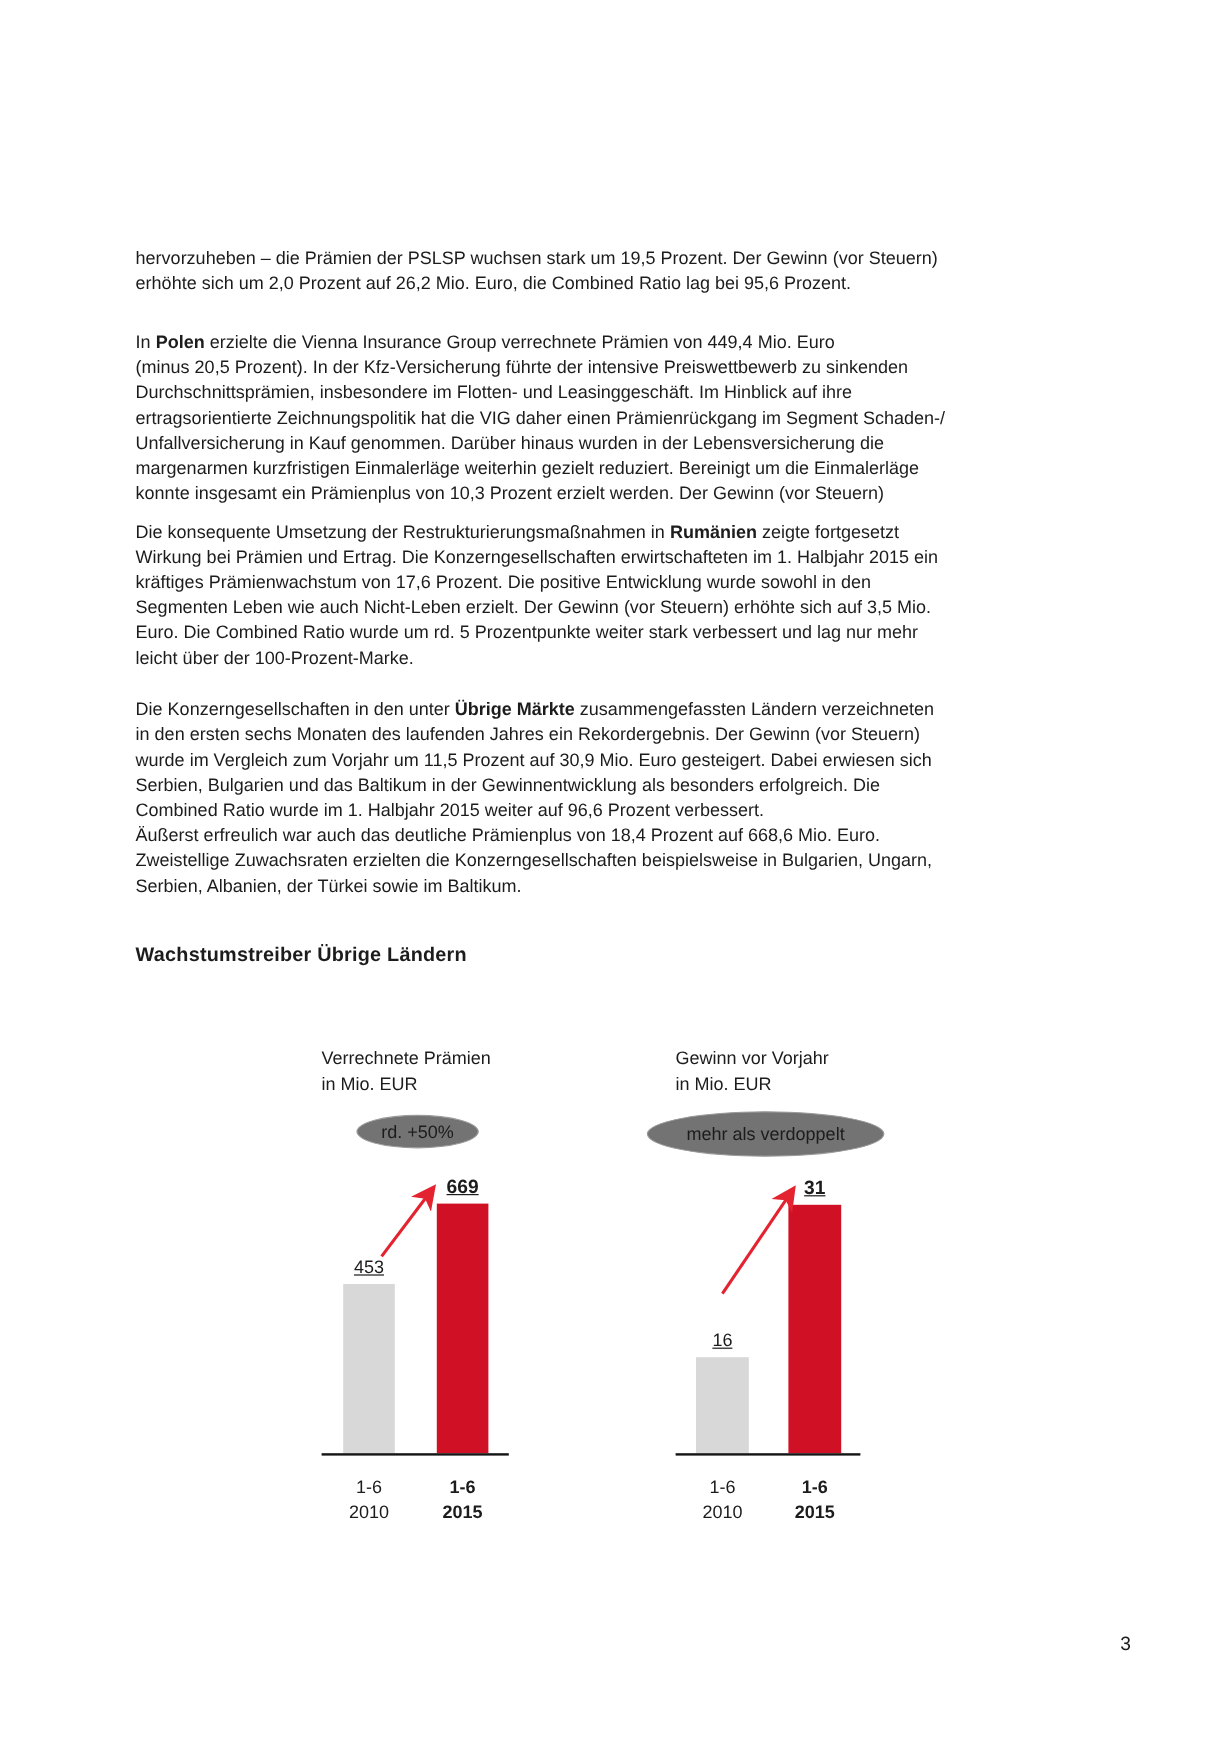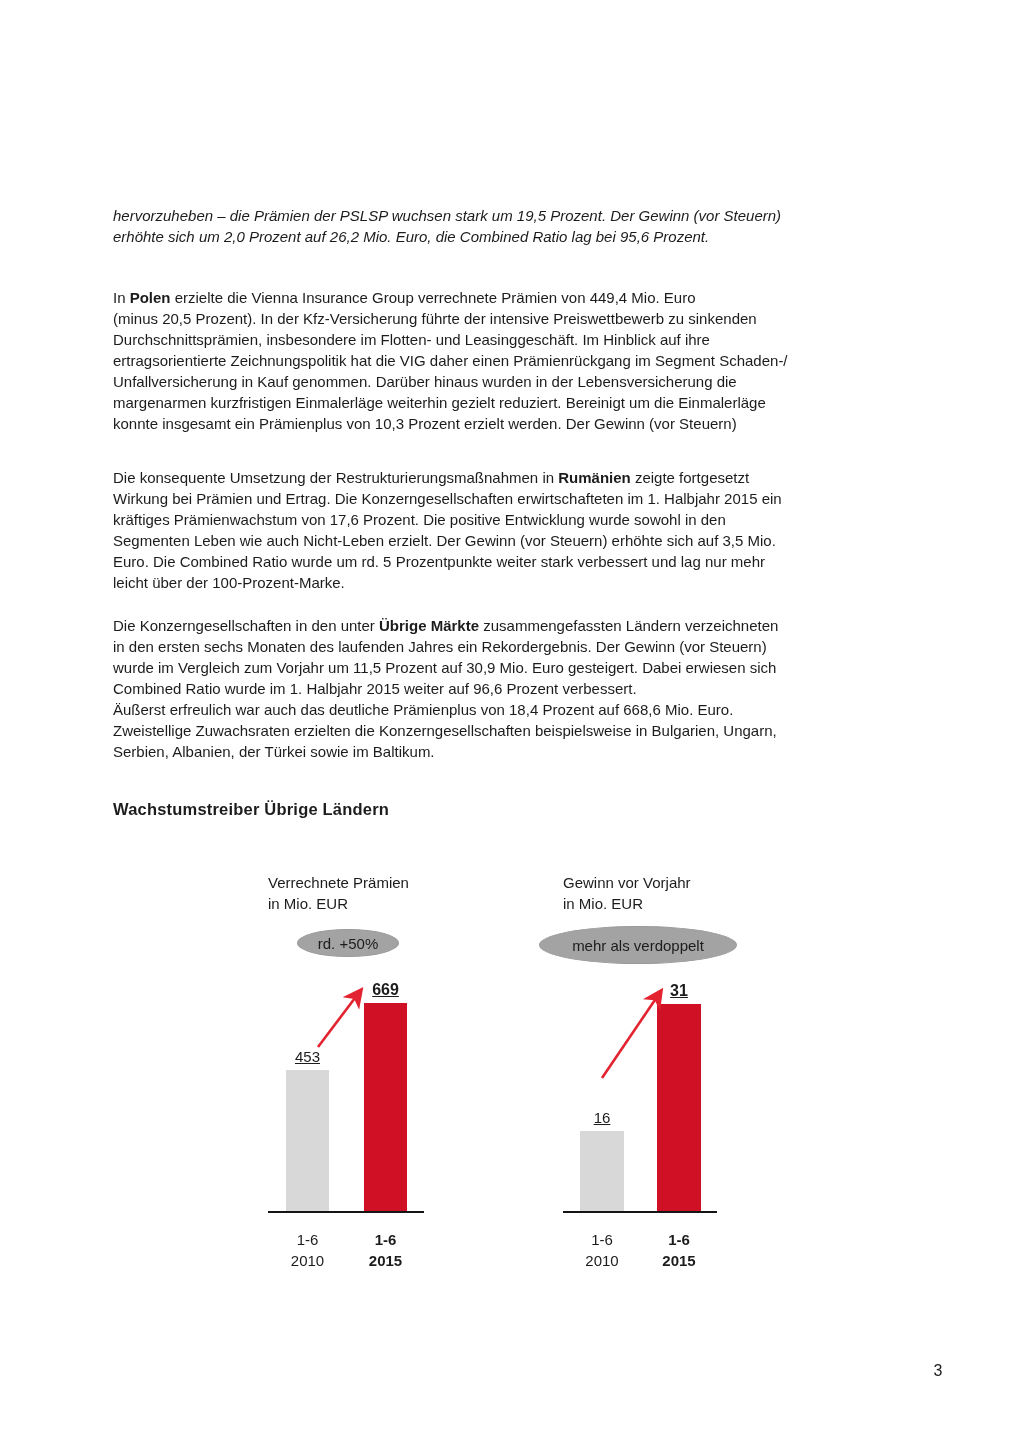--- a/index.html
+++ b/index.html
@@ -2,30 +2,30 @@
 <html><head>
 <meta charset="utf-8">
 <style>
   html,body{margin:0;padding:0;background:#ffffff;}
   .page{
     position:relative;width:1024px;height:1450px;background:#ffffff;
     font-family:"Liberation Sans",sans-serif;color:#1c1c1c;overflow:hidden;
   }
   .content{position:absolute;left:113px;top:205px;width:832px;font-size:15px;}
   .tline{height:21px;line-height:21px;white-space:nowrap;}
-  #paras .para:nth-of-type(1){margin-bottom:40px;font-style:italic;}
-  #paras .para:nth-of-type(2){margin-bottom:33px;}
+  #paras .para:nth-of-type(1){margin-bottom:28px;}
+  #paras .para:nth-of-type(2){margin-bottom:11px;}
   #paras .para:nth-of-type(3){margin-bottom:22px;}
   #paras .para:nth-of-type(4){margin-bottom:37px;}
   .heading{font-size:16.5px;font-weight:bold;line-height:21px;letter-spacing:0.2px;}
   #charts{position:absolute;left:0;top:0;width:1024px;height:1450px;padding-left:48px;}
   .chart-title{position:absolute;font-size:15px;line-height:21px;}
   .badge{
     position:absolute;border:1.5px solid #9a9a9a;border-radius:50%;
-    display:flex;align-items:center;justify-content:center;font-size:15px;background:#a3a3a3;
+    display:flex;align-items:center;justify-content:center;font-size:15px;background:#737373;
   }
   .axis{position:absolute;height:2px;background:#151515;}
   .bar{position:absolute;}
   .vlabel{position:absolute;text-align:center;font-size:15px;height:20px;line-height:20px;text-decoration:underline;}
   .vlabel.bold{font-weight:bold;font-size:16px;}
   .clabel{position:absolute;text-align:center;font-size:15px;line-height:21px;}
   .clabel.bold{font-weight:bold;}
   .pageno{position:absolute;left:925px;top:1362px;width:26px;text-align:center;font-size:16px;}
   svg.arrows{position:absolute;left:0;top:0;}
 </style>
@@ -53,20 +53,21 @@
           <div class="tline">Wirkung bei Prämien und Ertrag. Die Konzerngesellschaften erwirtschafteten im 1. Halbjahr 2015 ein</div>
           <div class="tline">kräftiges Prämienwachstum von 17,6 Prozent. Die positive Entwicklung wurde sowohl in den</div>
           <div class="tline">Segmenten Leben wie auch Nicht-Leben erzielt. Der Gewinn (vor Steuern) erhöhte sich auf 3,5 Mio.</div>
           <div class="tline">Euro. Die Combined Ratio wurde um rd. 5 Prozentpunkte weiter stark verbessert und lag nur mehr</div>
           <div class="tline">leicht über der 100-Prozent-Marke.</div>
         </div>
         <div class="para">
           <div class="tline">Die Konzerngesellschaften in den unter <b>Übrige Märkte</b> zusammengefassten Ländern verzeichneten</div>
           <div class="tline">in den ersten sechs Monaten des laufenden Jahres ein Rekordergebnis. Der Gewinn (vor Steuern)</div>
           <div class="tline">wurde im Vergleich zum Vorjahr um 11,5 Prozent auf 30,9 Mio. Euro gesteigert. Dabei erwiesen sich</div>
+          <div class="tline">Serbien, Bulgarien und das Baltikum in der Gewinnentwicklung als besonders erfolgreich. Die</div>
           <div class="tline">Combined Ratio wurde im 1. Halbjahr 2015 weiter auf 96,6 Prozent verbessert.</div>
           <div class="tline">Äußerst erfreulich war auch das deutliche Prämienplus von 18,4 Prozent auf 668,6 Mio. Euro.</div>
           <div class="tline">Zweistellige Zuwachsraten erzielten die Konzerngesellschaften beispielsweise in Bulgarien, Ungarn,</div>
           <div class="tline">Serbien, Albanien, der Türkei sowie im Baltikum.</div>
         </div>
       </div>
     <div class="heading">Wachstumstreiber Übrige Ländern</div>
   </div>
   <div id="charts">
       <div>

